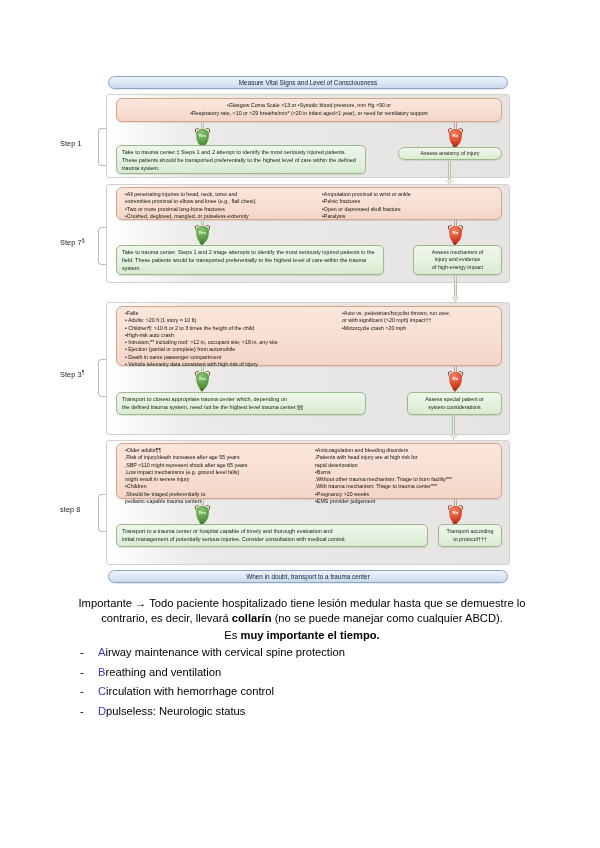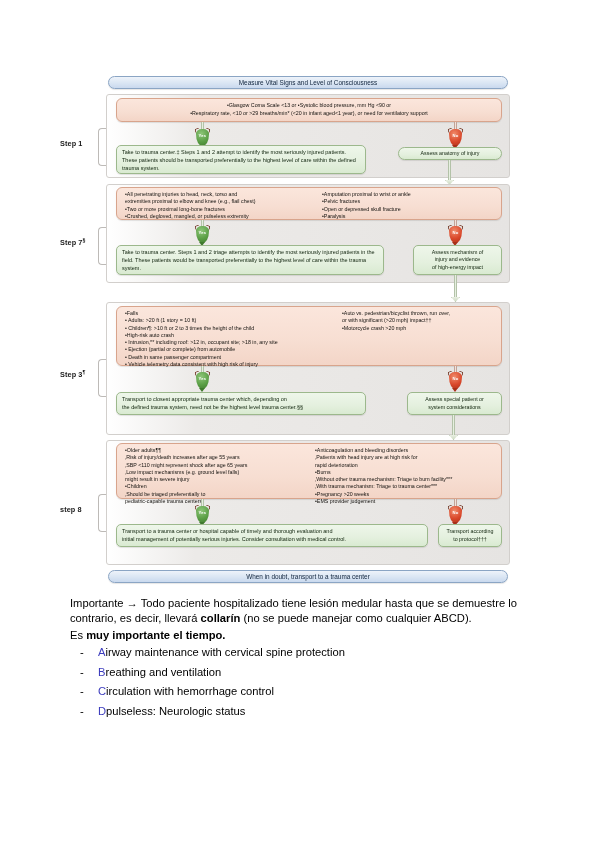--- a/index.html
+++ b/index.html
@@ -28,21 +28,21 @@
   .step-col {
     position: absolute;
     left: 0;
     top: 0;
     width: 48px;
     height: 100%;
   }
   .step-label {
     position: absolute;
     font-size: 7.3px;
-    font-weight: bold;
+    font-weight: normal;
     color: #1a1a1a;
     letter-spacing: 0.1px;
     white-space: nowrap;
   }
   .step-label sup { font-size: 5.2px; }
 
   .panel {
     position: absolute;
     left: 48px;
     width: 404px;
@@ -206,21 +206,21 @@
     font-size: 11.6px;
     letter-spacing: 0.2px;
     margin-bottom: 16px;
   }
   #doc .num-head {
     font-weight: bold;
     margin-left: 26px;
     margin-bottom: 3px;
   }
   #doc .num-head .u { text-decoration: underline; }
-  #doc p { margin: 0 0 1px 12px; }
+  #doc p { margin: 0 0 1px 4px; text-align: center; }
   #doc .bullets { margin: 2px 0 0 0; padding: 0; list-style: none; }
   #doc .bullets li {
     margin: 0 0 4px 0;
     padding-left: 40px;
     position: relative;
   }
   #doc .bullets li .dash {
     position: absolute;
     left: 22px;
   }

